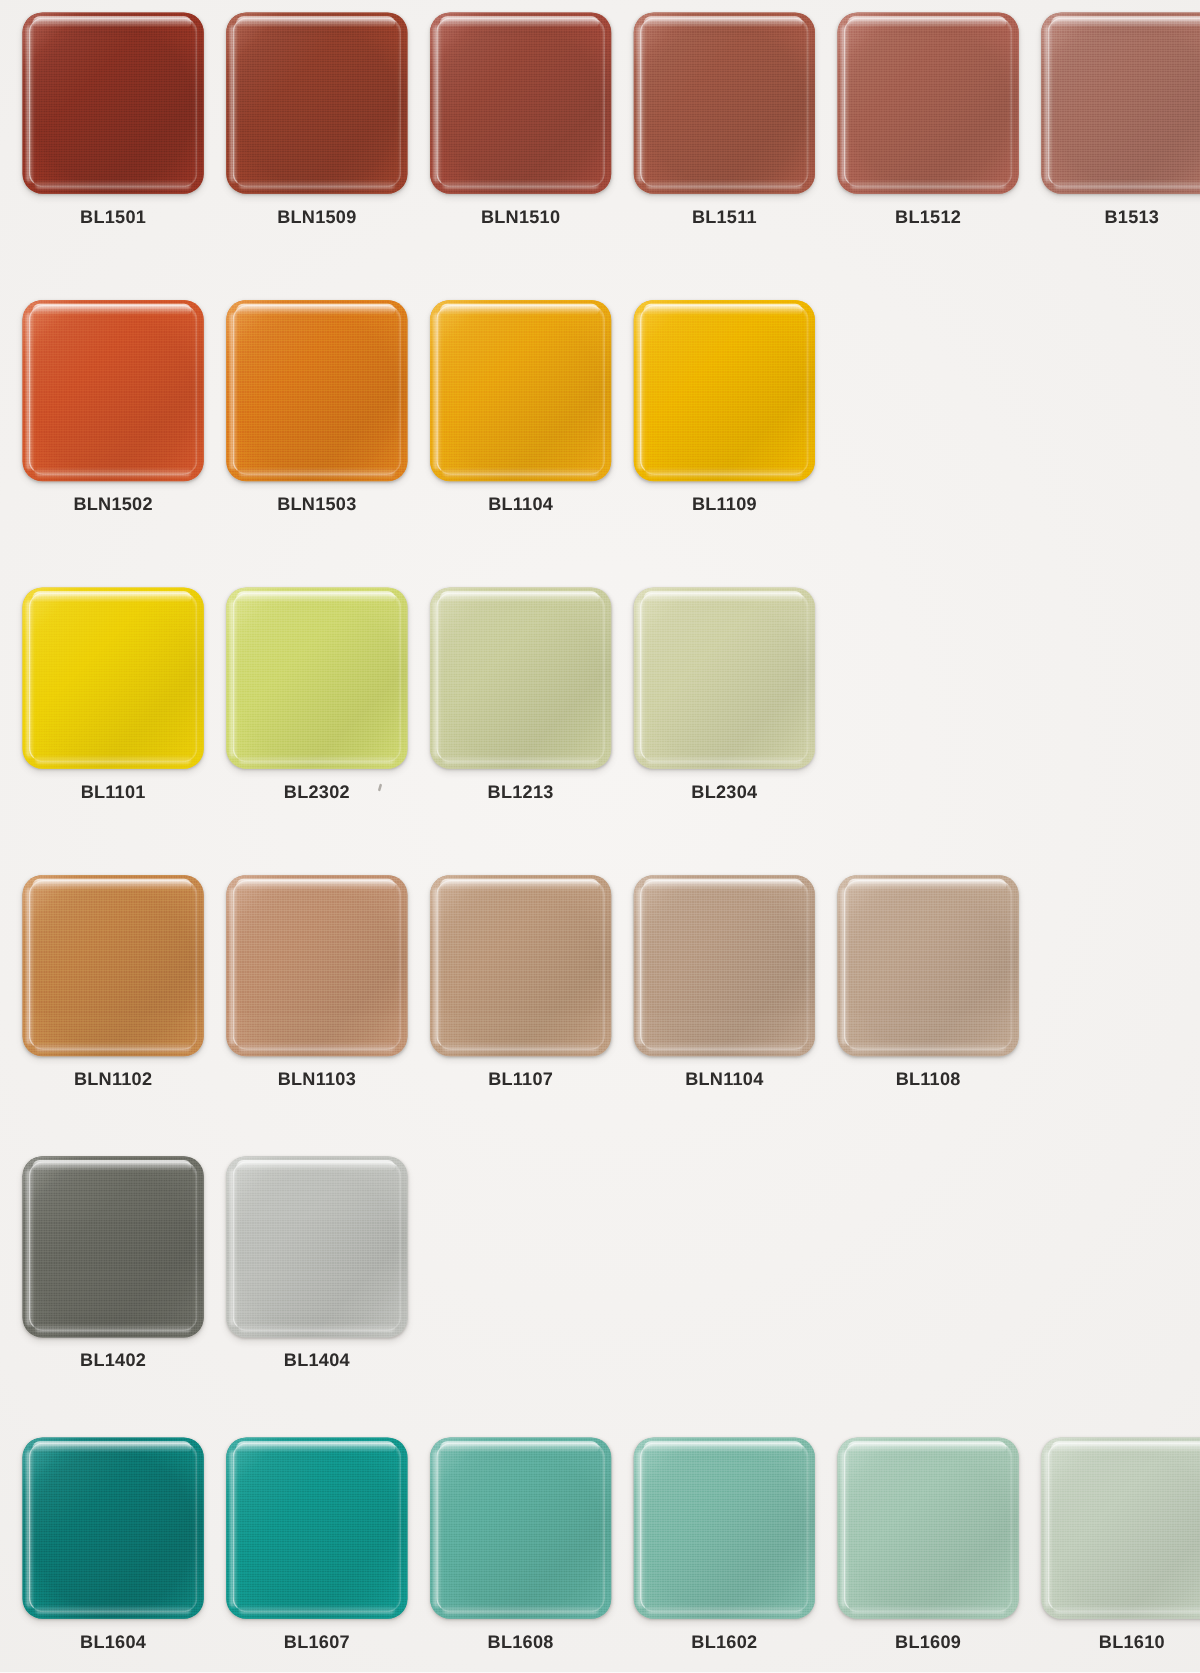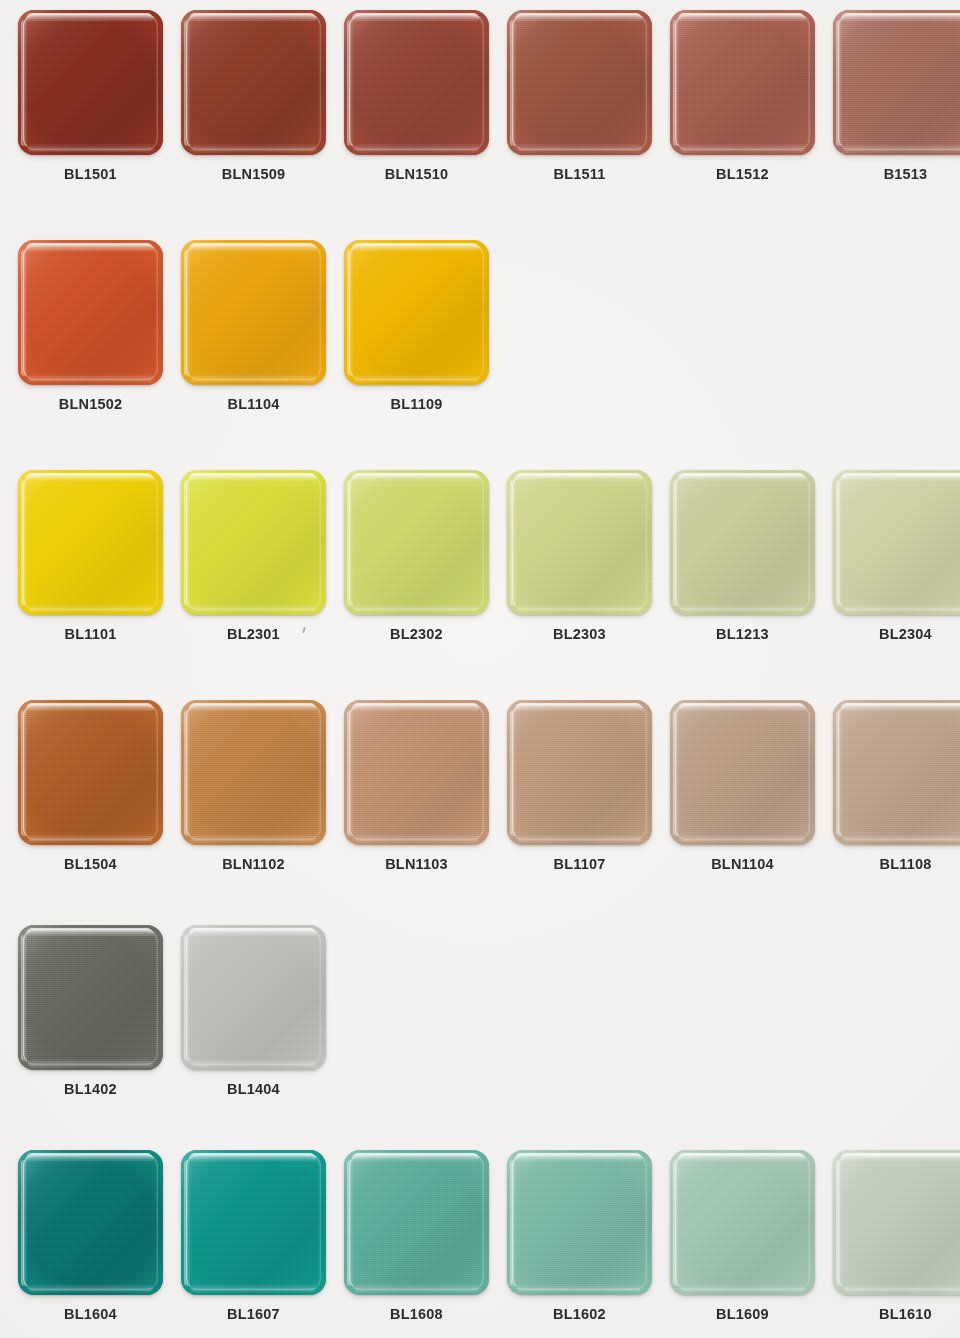--- a/index.html
+++ b/index.html
@@ -272,20 +272,32 @@
             <div class="body"></div>
             <div class="bevel"></div>
             <div class="gloss"></div>
             <div class="sheen-left"></div>
             <div class="sheen-bottom"></div>
             <div class="texture"></div>
           </div>
           <div class="swatch-label">BLN1502</div>
         </div>
         <div class="swatch-cell">
+          <div class="tile" style="--base: #e5821f; --core: #d8761a; --edge: #f7a62c;">
+            <div class="rim"></div>
+            <div class="body"></div>
+            <div class="bevel"></div>
+            <div class="gloss"></div>
+            <div class="sheen-left"></div>
+            <div class="sheen-bottom"></div>
+            <div class="texture"></div>
+          </div>
+          <div class="swatch-label">BLN1503</div>
+        </div>
+        <div class="swatch-cell">
           <div class="tile" style="--base: #f0ab12; --core: #e8a00e; --edge: #ffc92b;">
             <div class="rim"></div>
             <div class="body"></div>
             <div class="bevel"></div>
             <div class="gloss"></div>
             <div class="sheen-left"></div>
             <div class="sheen-bottom"></div>
             <div class="texture"></div>
           </div>
           <div class="swatch-label">BL1104</div>
@@ -310,54 +322,30 @@
             <div class="body"></div>
             <div class="bevel"></div>
             <div class="gloss"></div>
             <div class="sheen-left"></div>
             <div class="sheen-bottom"></div>
             <div class="texture"></div>
           </div>
           <div class="swatch-label">BL1101</div>
         </div>
         <div class="swatch-cell">
-          <div class="tile" style="--base: #dfe23f; --core: #d6dc39; --edge: #edf066;">
-            <div class="rim"></div>
-            <div class="body"></div>
-            <div class="bevel"></div>
-            <div class="gloss"></div>
-            <div class="sheen-left"></div>
-            <div class="sheen-bottom"></div>
-            <div class="texture"></div>
-          </div>
-          <div class="swatch-label">BL2301</div>
-        </div>
-        <div class="swatch-cell">
           <div class="tile" style="--base: #d6de74; --core: #ccd66a; --edge: #e5ea96;">
             <div class="rim"></div>
             <div class="body"></div>
             <div class="bevel"></div>
             <div class="gloss"></div>
             <div class="sheen-left"></div>
             <div class="sheen-bottom"></div>
             <div class="texture"></div>
           </div>
           <div class="swatch-label">BL2302</div>
-        </div>
-        <div class="swatch-cell">
-          <div class="tile" style="--base: #d5d98f; --core: #ccd285; --edge: #e4e6ad;">
-            <div class="rim"></div>
-            <div class="body"></div>
-            <div class="bevel"></div>
-            <div class="gloss"></div>
-            <div class="sheen-left"></div>
-            <div class="sheen-bottom"></div>
-            <div class="texture"></div>
-          </div>
-          <div class="swatch-label">BL2303</div>
         </div>
         <div class="swatch-cell">
           <div class="tile" style="--base: #cfd2a2; --core: #c6ca97; --edge: #dfe1bb;">
             <div class="rim"></div>
             <div class="body"></div>
             <div class="bevel"></div>
             <div class="gloss"></div>
             <div class="sheen-left"></div>
             <div class="sheen-bottom"></div>
             <div class="texture"></div>
@@ -371,32 +359,20 @@
             <div class="bevel"></div>
             <div class="gloss"></div>
             <div class="sheen-left"></div>
             <div class="sheen-bottom"></div>
             <div class="texture"></div>
           </div>
           <div class="swatch-label">BL2304</div>
         </div>
       </div>
       <div class="swatch-row" style="top: 700px; padding-left: 18px;">
-        <div class="swatch-cell">
-          <div class="tile" style="--base: #c3682c; --core: #a95a26; --edge: #d88447;">
-            <div class="rim"></div>
-            <div class="body"></div>
-            <div class="bevel"></div>
-            <div class="gloss"></div>
-            <div class="sheen-left"></div>
-            <div class="sheen-bottom"></div>
-            <div class="texture"></div>
-          </div>
-          <div class="swatch-label">BL1504</div>
-        </div>
         <div class="swatch-cell">
           <div class="tile" style="--base: #cd8a4e; --core: #be7d43; --edge: #dfa470;">
             <div class="rim"></div>
             <div class="body"></div>
             <div class="bevel"></div>
             <div class="gloss"></div>
             <div class="sheen-left"></div>
             <div class="sheen-bottom"></div>
             <div class="texture"></div>
           </div>

